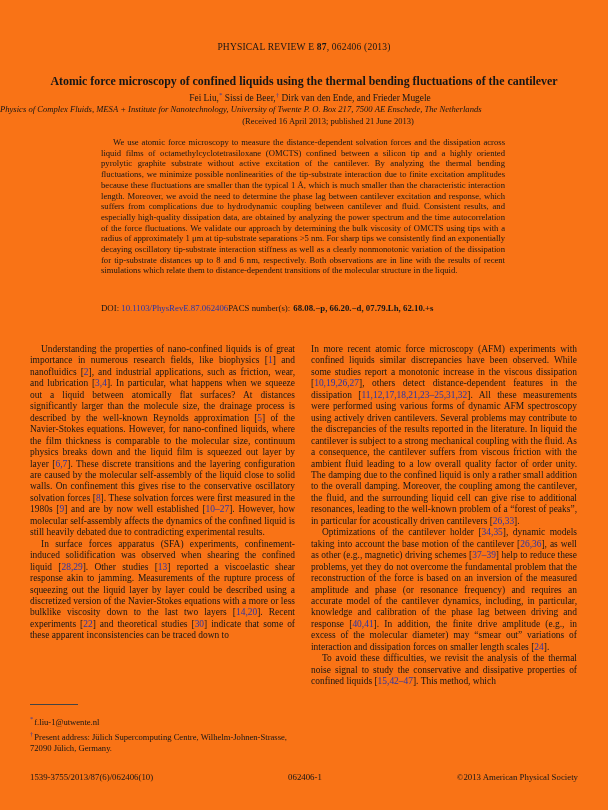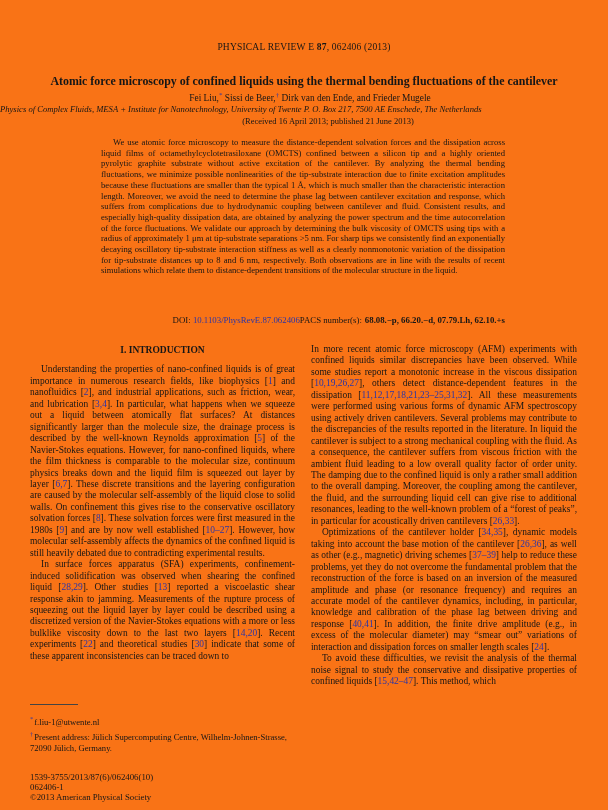--- a/index.html
+++ b/index.html
@@ -9,36 +9,36 @@
     overflow:hidden;
   }
   .journal-line{position:absolute;top:42px;left:0;right:0;text-align:center;font-size:9.5px;letter-spacing:.2px;}
   .journal-line .vol{font-weight:bold;}
   .paper-title{position:absolute;top:66px;left:0;right:0;text-align:center;font-weight:bold;font-size:11.9px;white-space:nowrap;}
   .authors{position:absolute;top:91px;left:12px;right:0;text-align:center;font-size:9.4px;}
   .affiliation{position:absolute;top:104px;left:0;right:0;text-align:left;font-style:italic;font-size:8.6px;}
   .received{position:absolute;top:116px;left:0;right:0;text-align:center;font-size:8.5px;padding-left:48px;}
   .abstract{position:absolute;top:137px;left:101px;width:404px;font-size:8.65px;line-height:10.7px;text-align:justify;}
   .abstract p{margin:0;text-indent:12px;}
-  .doi-row{position:absolute;top:315px;left:101px;width:404px;font-size:8.8px;display:flex;justify-content:flex-end;}
+  .doi-row{position:absolute;top:303px;left:101px;width:404px;font-size:8.8px;display:flex;justify-content:flex-start;}
   .doi-row .link{color:var(--link,#2a35a8);}
   .pacs .codes{padding-left:3px;font-weight:bold;}
   .col{position:absolute;top:344px;width:265px;font-size:9.45px;line-height:11.45px;text-align:justify;}
   .col-left{left:30px;}
   .col-right{left:311px;width:266px;}
   .section-heading{text-align:center;font-weight:bold;font-size:9.5px;margin:1px 0 8px 0;}
   .col p{margin:0;text-indent:11px;}
   .col-right p:first-child{text-indent:0;}
   .cite{color:var(--link,#2a35a8);}
   sup.mark{color:var(--link,#2a35a8);font-size:7px;}
   .footnotes{position:absolute;left:30px;top:704px;width:265px;font-size:8.6px;line-height:11.2px;}
   .footnote-rule{width:48px;border:0;border-top:1px solid #444;margin:0 0 8px 0;}
   .footnotes p{margin:0;}
   .footnotes sup{color:var(--link,#2a35a8);font-size:6.5px;padding-right:1px;}
-  .page-footer{position:absolute;left:30px;top:772px;width:548px;font-size:8.8px;display:flex;justify-content:space-between;flex-direction:column;}
+  .page-footer{position:absolute;left:30px;top:772px;width:548px;font-size:8.8px;display:flex;justify-content:space-between;}
 </style>
 </head>
 <body>
 
 <div class="page">
 
   <div class="journal-line"><span>PHYSICAL REVIEW E </span><span class="vol">87</span><span>, 062406 (2013)</span></div>
 
   <h1 class="paper-title">Atomic force microscopy of confined liquids using the thermal bending fluctuations of the cantilever</h1>
 
@@ -52,21 +52,20 @@
     <p>We use atomic force microscopy to measure the distance-dependent solvation forces and the dissipation across liquid films of octamethylcyclotetrasiloxane (OMCTS) confined between a silicon tip and a highly oriented pyrolytic graphite substrate without active excitation of the cantilever. By analyzing the thermal bending fluctuations, we minimize possible nonlinearities of the tip-substrate interaction due to finite excitation amplitudes because these fluctuations are smaller than the typical 1 Å, which is much smaller than the characteristic interaction length. Moreover, we avoid the need to determine the phase lag between cantilever excitation and response, which suffers from complications due to hydrodynamic coupling between cantilever and fluid. Consistent results, and especially high-quality dissipation data, are obtained by analyzing the power spectrum and the time autocorrelation of the force fluctuations. We validate our approach by determining the bulk viscosity of OMCTS using tips with a radius of approximately 1 μm at tip-substrate separations &gt;5 nm. For sharp tips we consistently find an exponentially decaying oscillatory tip-substrate interaction stiffness as well as a clearly nonmonotonic variation of the dissipation for tip-substrate distances up to 8 and 6 nm, respectively. Both observations are in line with the results of recent simulations which relate them to distance-dependent transitions of the molecular structure in the liquid.</p>
   </div>
 
   <div class="doi-row">
     <span class="doi"><span>DOI:</span>
       <span class="link">10.1103/PhysRevE.87.062406</span></span>
     <span class="pacs"><span>PACS number(s):</span><span class="codes">68.08.−p, 66.20.−d, 07.79.Lh, 62.10.+s</span></span>
   </div>
 
   <div class="col col-left">
-    <div class="section-heading">I. INTRODUCTION</div>
     <div>
         <p>Understanding the properties of nano-confined liquids is of great importance in numerous research fields, like biophysics [<span class="cite">1</span>] and nanofluidics [<span class="cite">2</span>], and industrial applications, such as friction, wear, and lubrication [<span class="cite">3,4</span>]. In particular, what happens when we squeeze out a liquid between atomically flat surfaces? At distances significantly larger than the molecule size, the drainage process is described by the well-known Reynolds approximation [<span class="cite">5</span>] of the Navier-Stokes equations. However, for nano-confined liquids, where the film thickness is comparable to the molecular size, continuum physics breaks down and the liquid film is squeezed out layer by layer [<span class="cite">6,7</span>]. These discrete transitions and the layering configuration are caused by the molecular self-assembly of the liquid close to solid walls. On confinement this gives rise to the conservative oscillatory solvation forces [<span class="cite">8</span>]. These solvation forces were first measured in the 1980s [<span class="cite">9</span>] and are by now well established [<span class="cite">10–27</span>]. However, how molecular self-assembly affects the dynamics of the confined liquid is still heavily debated due to contradicting experimental results.</p>
         <p>In surface forces apparatus (SFA) experiments, confinement-induced solidification was observed when shearing the confined liquid [<span class="cite">28,29</span>]. Other studies [<span class="cite">13</span>] reported a viscoelastic shear response akin to jamming. Measurements of the rupture process of squeezing out the liquid layer by layer could be described using a discretized version of the Navier-Stokes equations with a more or less bulklike viscosity down to the last two layers [<span class="cite">14,20</span>]. Recent experiments [<span class="cite">22</span>] and theoretical studies [<span class="cite">30</span>] indicate that some of these apparent inconsistencies can be traced down to</p>
       </div>
   </div>
 
   <div class="col col-right">
     <div>
         <p>In more recent atomic force microscopy (AFM) experiments with confined liquids similar discrepancies have been observed. While some studies report a monotonic increase in the viscous dissipation [<span class="cite">10,19,26,27</span>], others detect distance-dependent features in the dissipation [<span class="cite">11,12,17,18,21,23–25,31,32</span>]. All these measurements were performed using various forms of dynamic AFM spectroscopy using actively driven cantilevers. Several problems may contribute to the discrepancies of the results reported in the literature. In liquid the cantilever is subject to a strong mechanical coupling with the fluid. As a consequence, the cantilever suffers from viscous friction with the ambient fluid leading to a low overall quality factor of order unity. The damping due to the confined liquid is only a rather small addition to the overall damping. Moreover, the coupling among the cantilever, the fluid, and the surrounding liquid cell can give rise to additional resonances, leading to the well-known problem of a “forest of peaks”, in particular for acoustically driven cantilevers [<span class="cite">26,33</span>].</p>
         <p>Optimizations of the cantilever holder [<span class="cite">34,35</span>], dynamic models taking into account the base motion of the cantilever [<span class="cite">26,36</span>], as well as other (e.g., magnetic) driving schemes [<span class="cite">37–39</span>] help to reduce these problems, yet they do not overcome the fundamental problem that the reconstruction of the force is based on an inversion of the measured amplitude and phase (or resonance frequency) and requires an accurate model of the cantilever dynamics, including, in particular, knowledge and calibration of the phase lag between driving and response [<span class="cite">40,41</span>]. In addition, the finite drive amplitude (e.g., in excess of the molecular diameter) may “smear out” variations of interaction and dissipation forces on smaller length scales [<span class="cite">24</span>].</p>

